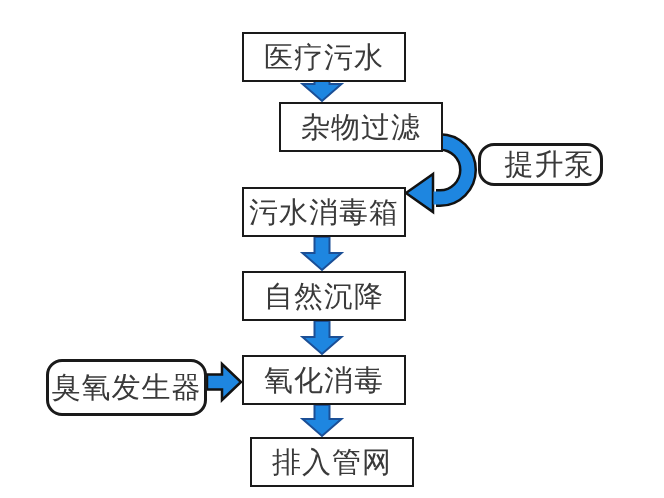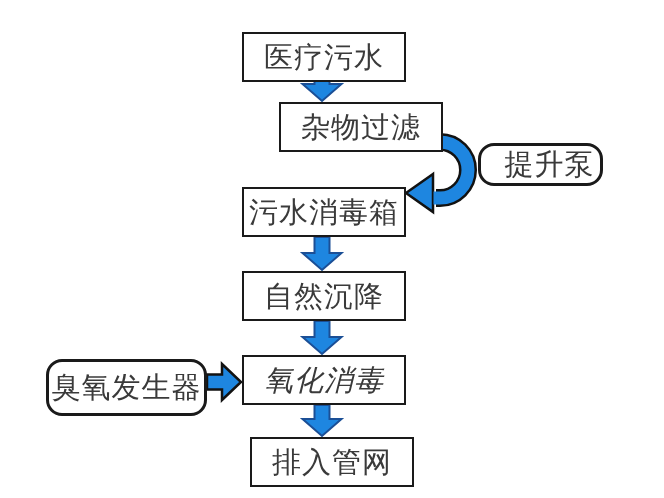--- a/index.html
+++ b/index.html
@@ -40,21 +40,21 @@
   }
   .node.rounded {
     border-width: 3px;
     border-radius: 16px;
   }
   
   .n-medical   { left: 242px; top: 32px;  width: 164px; height: 50px; }
   .n-debris    { left: 242px; top: 102px; width: 164px; height: 50px; margin-left: 37px; }
   .n-tank      { left: 242px; top: 187px; width: 164px; height: 50px; }
   .n-settle    { left: 242px; top: 271px; width: 164px; height: 50px; }
-  .n-oxide     { left: 242px; top: 355px; width: 164px; height: 50px; font-style: italic; }
+  .n-oxide     { left: 242px; top: 355px; width: 164px; height: 50px; }
   .n-discharge { left: 250px; top: 437px; width: 164px; height: 50px; }
   
   .n-pump  { left: 478px; top: 143px; width: 125px; height: 43px; border-radius: 17px; padding-left: 18px; }
   .n-ozone { left: 46px;  top: 359px; width: 161px; height: 57px; border-radius: 14px; }
 </style>
 </head>
 <body>
 
 <div class="stage">
 

